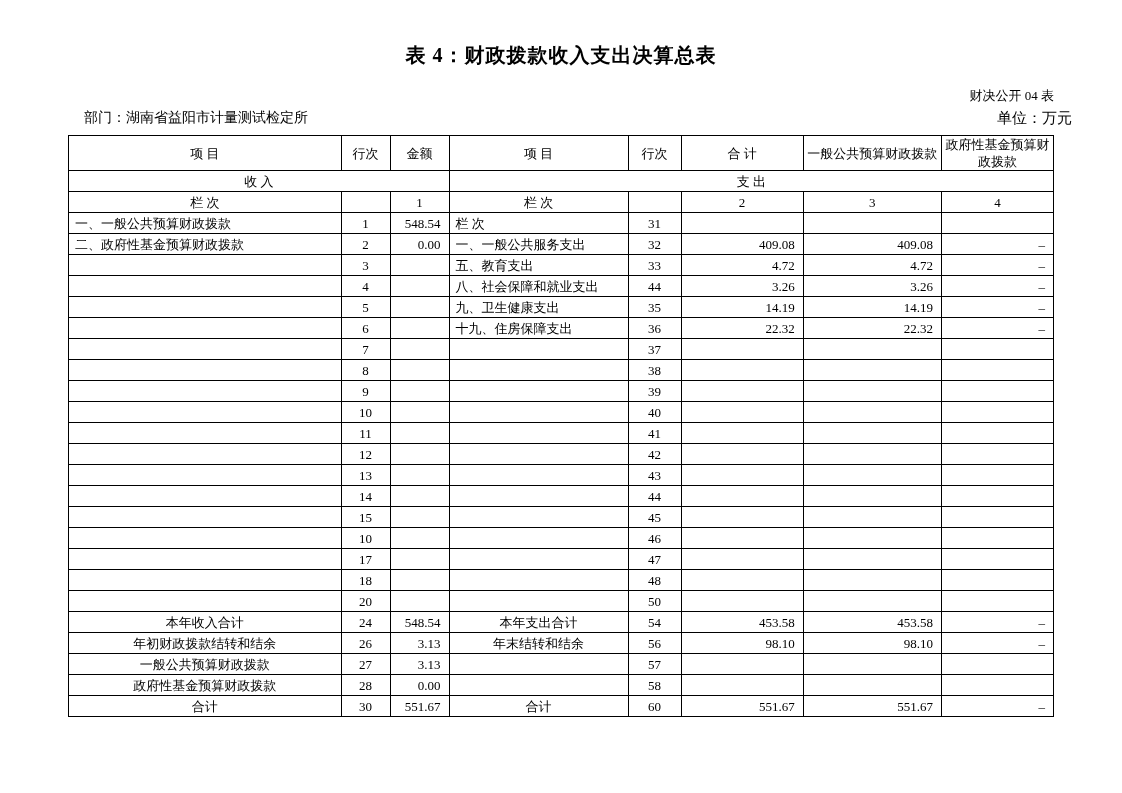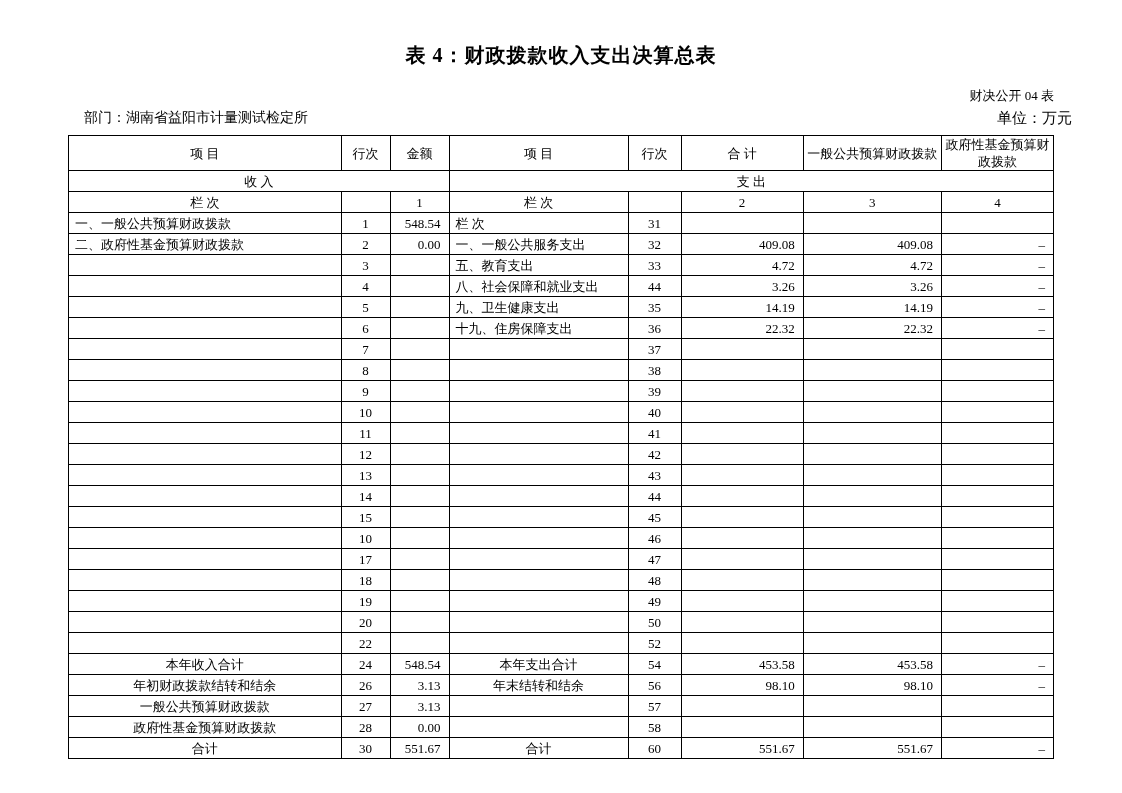--- a/index.html
+++ b/index.html
@@ -311,44 +311,24 @@
           <td class="c-center">18</td>
           <td class="c-right"></td>
           <td class="c-left"></td>
           <td class="c-center">48</td>
           <td class="c-right"></td>
           <td class="c-right"></td>
           <td class="c-right"></td>
         </tr>
         <tr>
           <td class="c-left"></td>
-          <td class="c-center">19</td>
-          <td class="c-right"></td>
-          <td class="c-left"></td>
-          <td class="c-center">49</td>
-          <td class="c-right"></td>
-          <td class="c-right"></td>
-          <td class="c-right"></td>
-        </tr>
-        <tr>
-          <td class="c-left"></td>
           <td class="c-center">20</td>
           <td class="c-right"></td>
           <td class="c-left"></td>
           <td class="c-center">50</td>
-          <td class="c-right"></td>
-          <td class="c-right"></td>
-          <td class="c-right"></td>
-        </tr>
-        <tr>
-          <td class="c-left"></td>
-          <td class="c-center">22</td>
-          <td class="c-right"></td>
-          <td class="c-left"></td>
-          <td class="c-center">52</td>
           <td class="c-right"></td>
           <td class="c-right"></td>
           <td class="c-right"></td>
         </tr>
         <tr>
           <td class="c-center bold">本年收入合计</td>
           <td class="c-center">24</td>
           <td class="c-right bold">548.54</td>
           <td class="c-center bold">本年支出合计</td>
           <td class="c-center">54</td>

